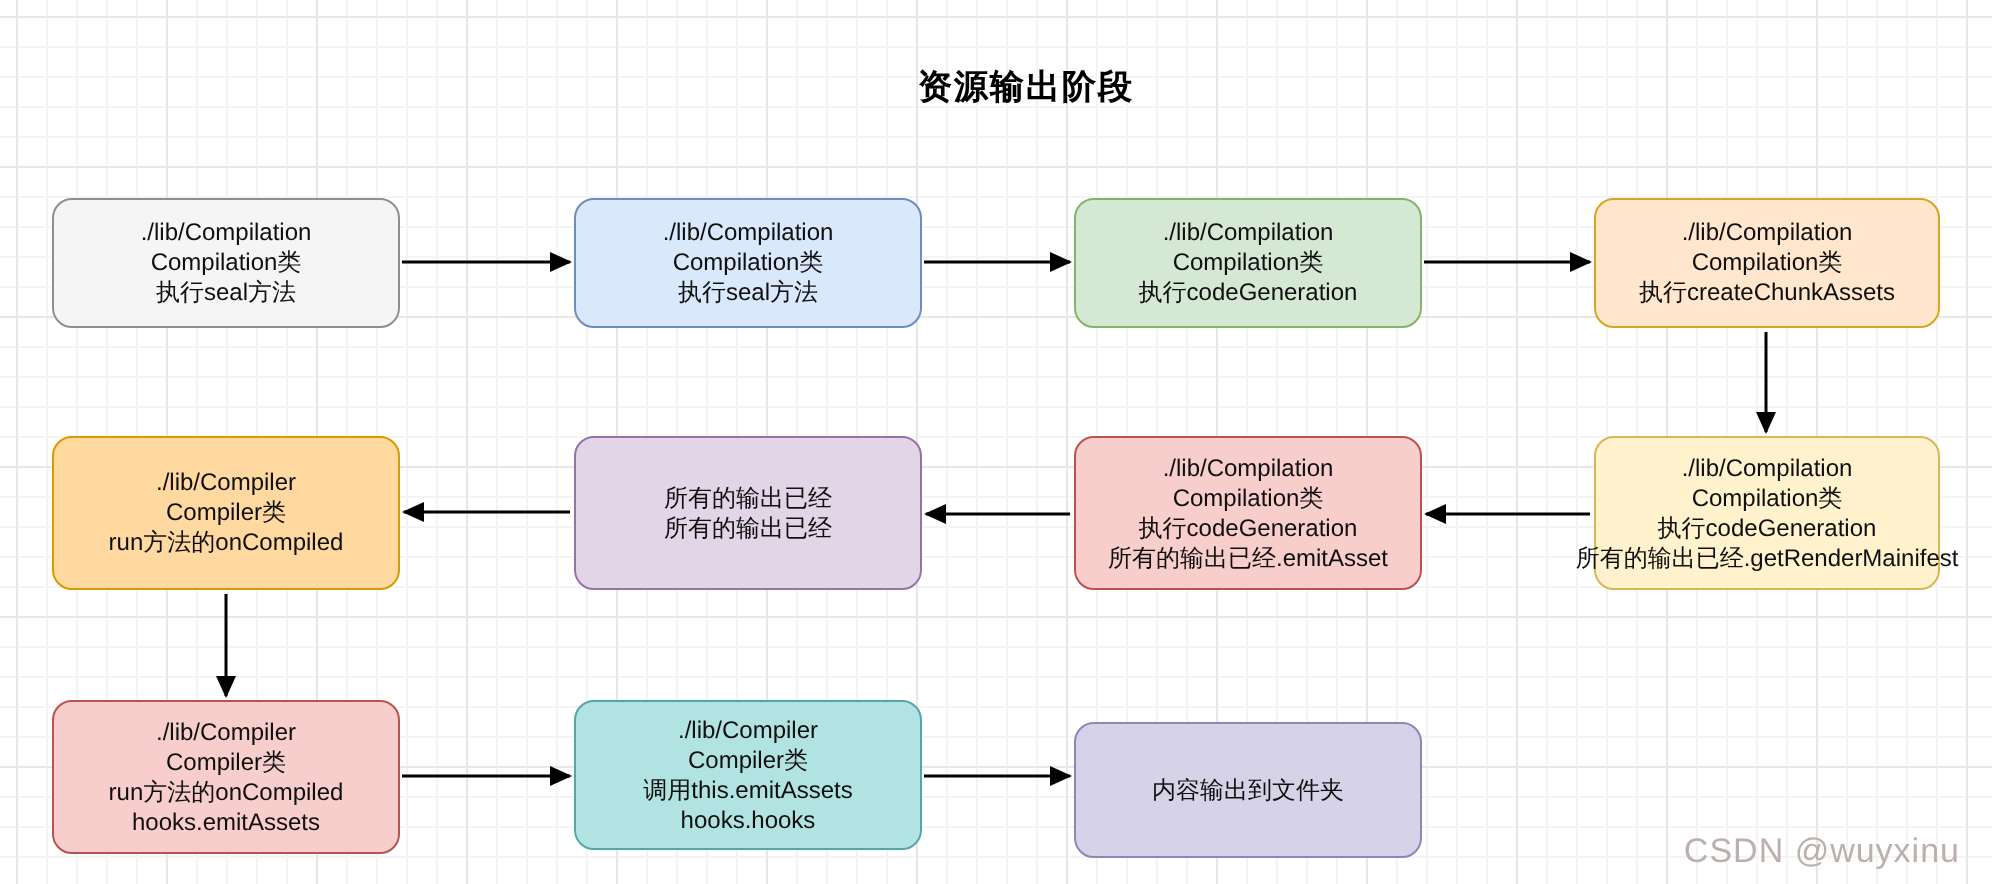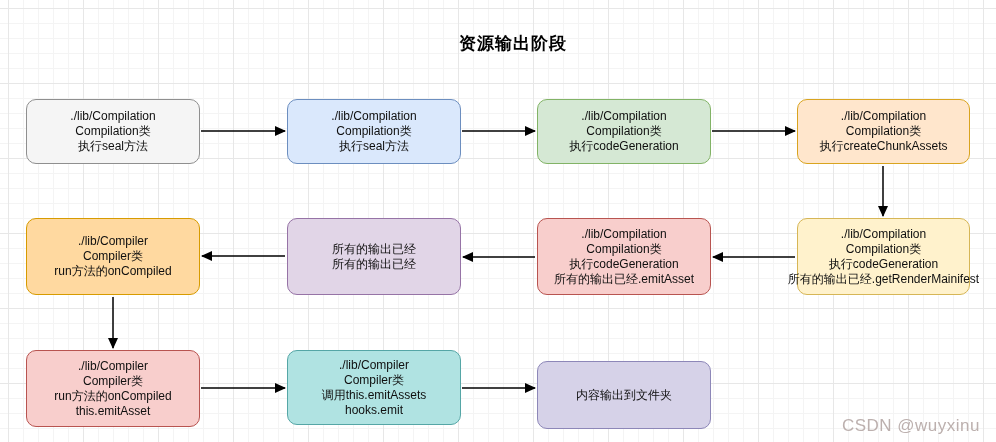--- a/index.html
+++ b/index.html
@@ -94,28 +94,28 @@
   <div class="node" style="left: 26px; top: 218px; width: 174px; height: 77px; background: rgb(255, 217, 160); border-color: rgb(215, 155, 0);">
     <div class="ln">./lib/Compiler</div>
     <div class="ln">Compiler类</div>
     <div class="ln">run方法的onCompiled</div>
   </div>
 
   <div class="node" style="left: 26px; top: 350px; width: 174px; height: 77px; background: rgb(248, 206, 204); border-color: rgb(184, 84, 80);">
     <div class="ln">./lib/Compiler</div>
     <div class="ln">Compiler类</div>
     <div class="ln">run方法的onCompiled</div>
-    <div class="ln">this.emitAsset</div>
+    <div class="ln">hooks.emitAssets</div>
   </div>
 
   <div class="node" style="left: 287px; top: 350px; width: 174px; height: 75px; background: rgb(176, 227, 226); border-color: rgb(85, 166, 166);">
     <div class="ln">./lib/Compiler</div>
     <div class="ln">Compiler类</div>
     <div class="ln">调用this.emitAssets</div>
-    <div class="ln">hooks.emit</div>
+    <div class="ln">hooks.hooks</div>
   </div>
 
   <div class="node" style="left: 537px; top: 349px; width: 174px; height: 68px; background: rgb(214, 210, 232); border-color: rgb(141, 135, 184); margin-top: 12px;">
     <div class="ln">内容输出到文件夹</div>
   </div>
 
   <svg class="edges" width="996" height="442" viewBox="0 0 996 442">
     <defs>
       <marker id="ah" markerWidth="11" markerHeight="10" refX="10" refY="5" orient="auto" markerUnits="userSpaceOnUse">
         <path d="M0,0 L11,5 L0,10 z" fill="#000000"></path>

